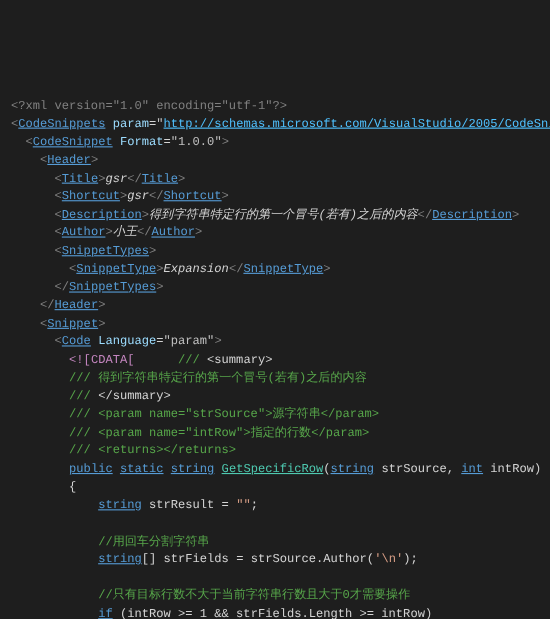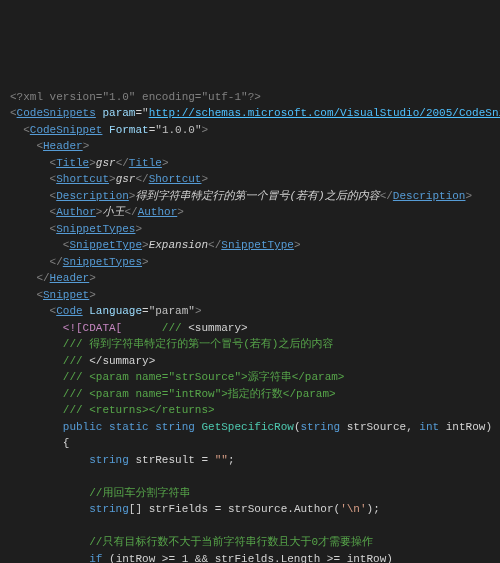--- a/index.html
+++ b/index.html
@@ -19,22 +19,22 @@
   }
   .pi   { color: #808080; }          
   .br   { color: #808080; }          
   .tg   { color: #569cd6; text-decoration: underline; }          
   .at   { color: #9cdcfe; }          
   .eq   { color: #d4d4d4; }
   .str  { color: #c0c0c0; }          
   .url  { color: #4fc1ff; text-decoration: underline; }
   .txt  { color: #d4d4d4; font-style: italic; }          
   .com  { color: #57a64a; }          
-  .kw   { color: #569cd6; }          
-  .cls  { color: #4ec9b0; }          
+  .kw   { color: #569cd6; text-decoration: underline; }          
+  .cls  { color: #4ec9b0; text-decoration: underline; }          
   .st   { color: #d69d85; }          
   .op   { color: #d4d4d4; }
   .mac  { color: #c586c0; }
 </style>
 </head>
 <body>
 
 
 
 <div>

